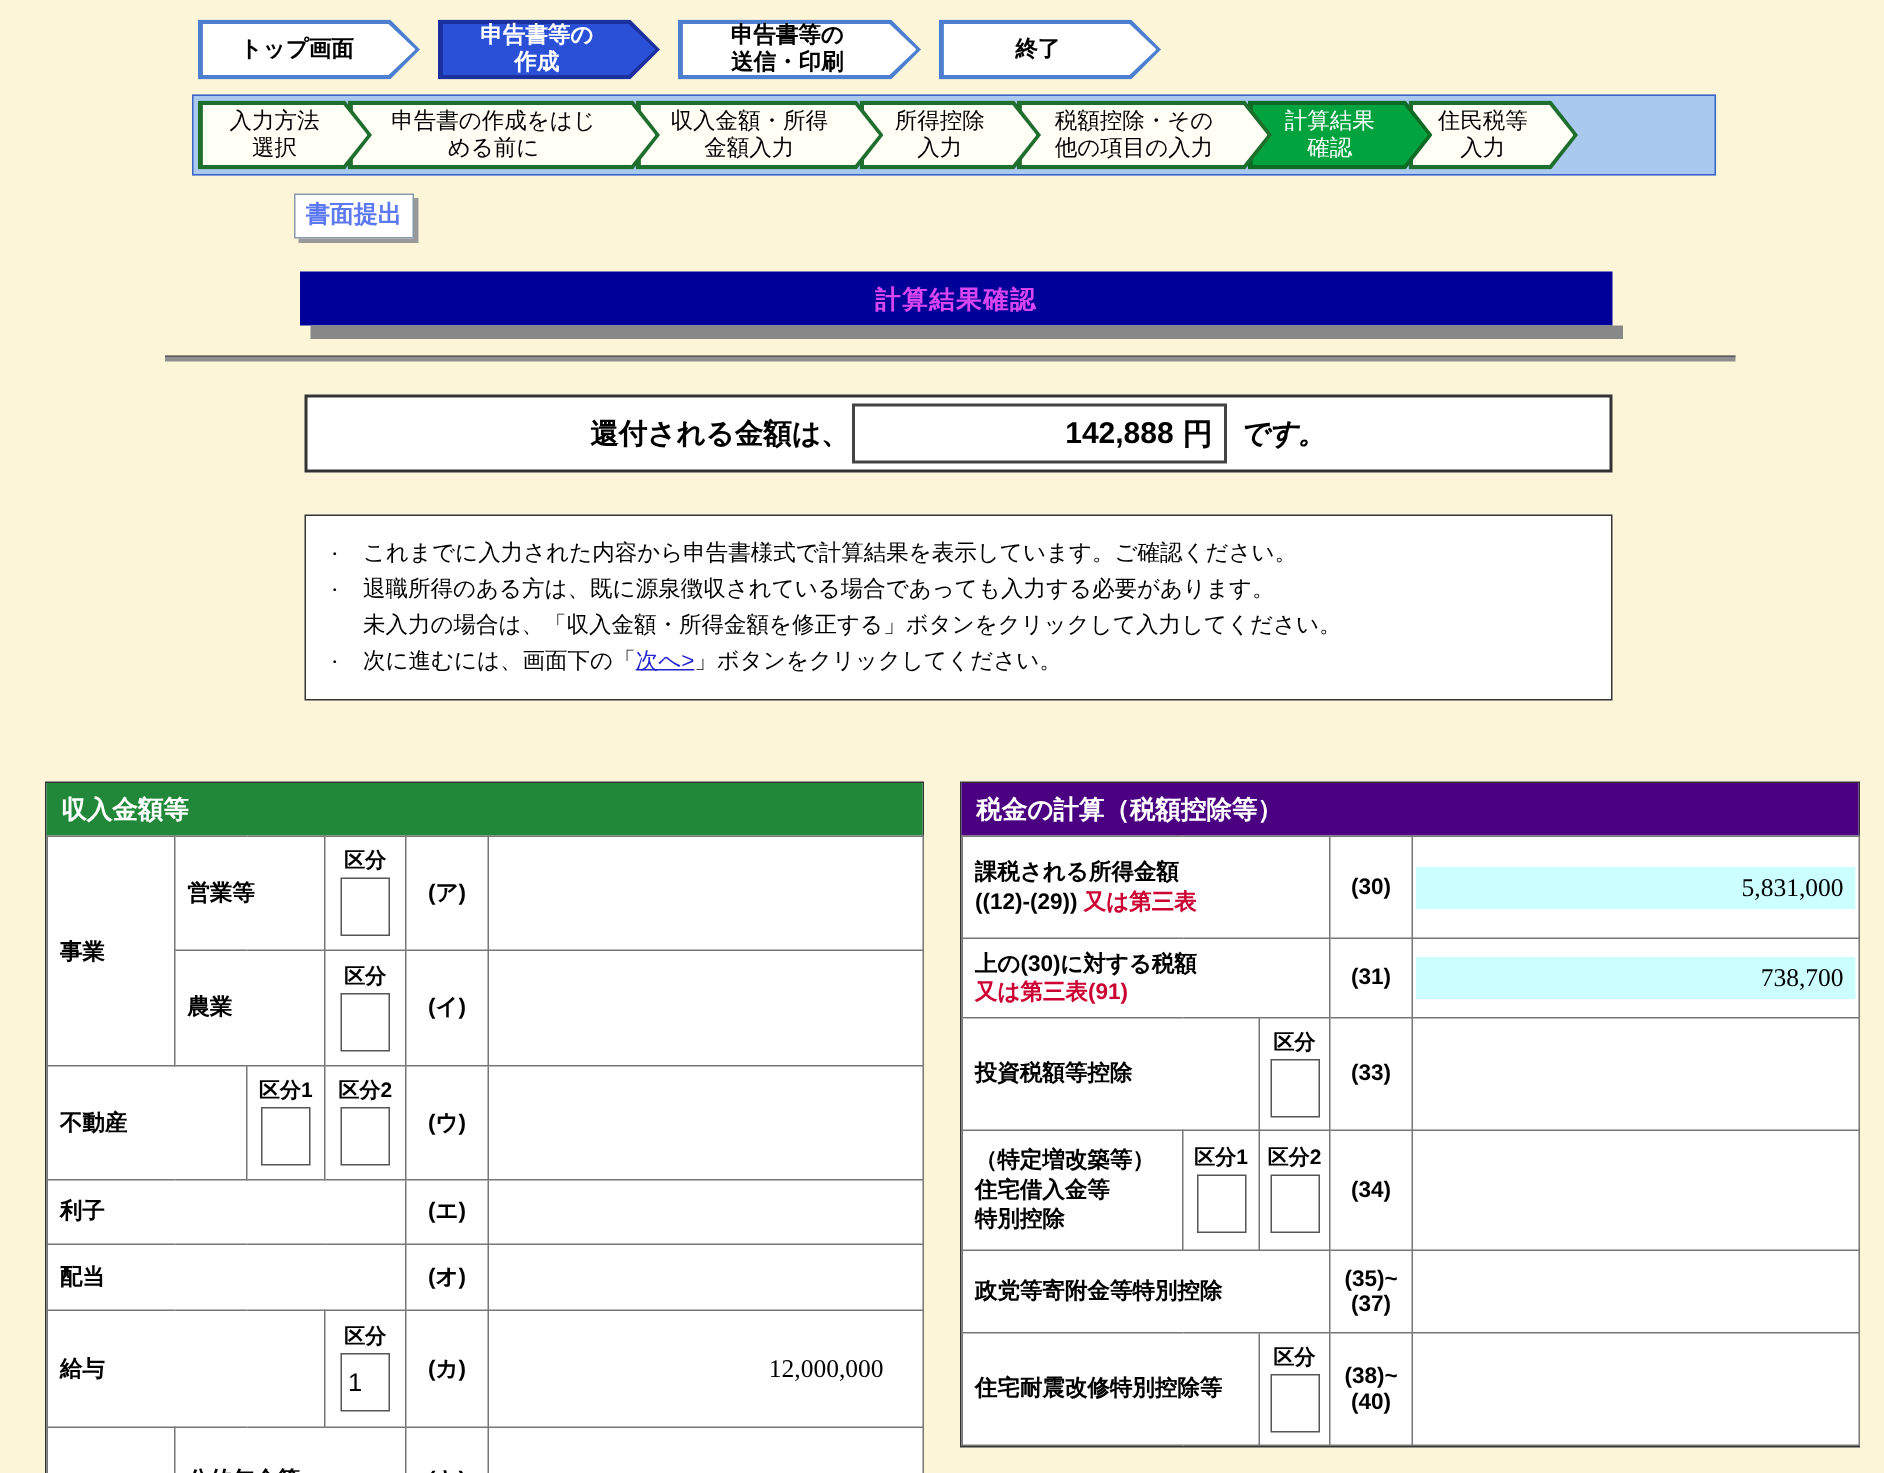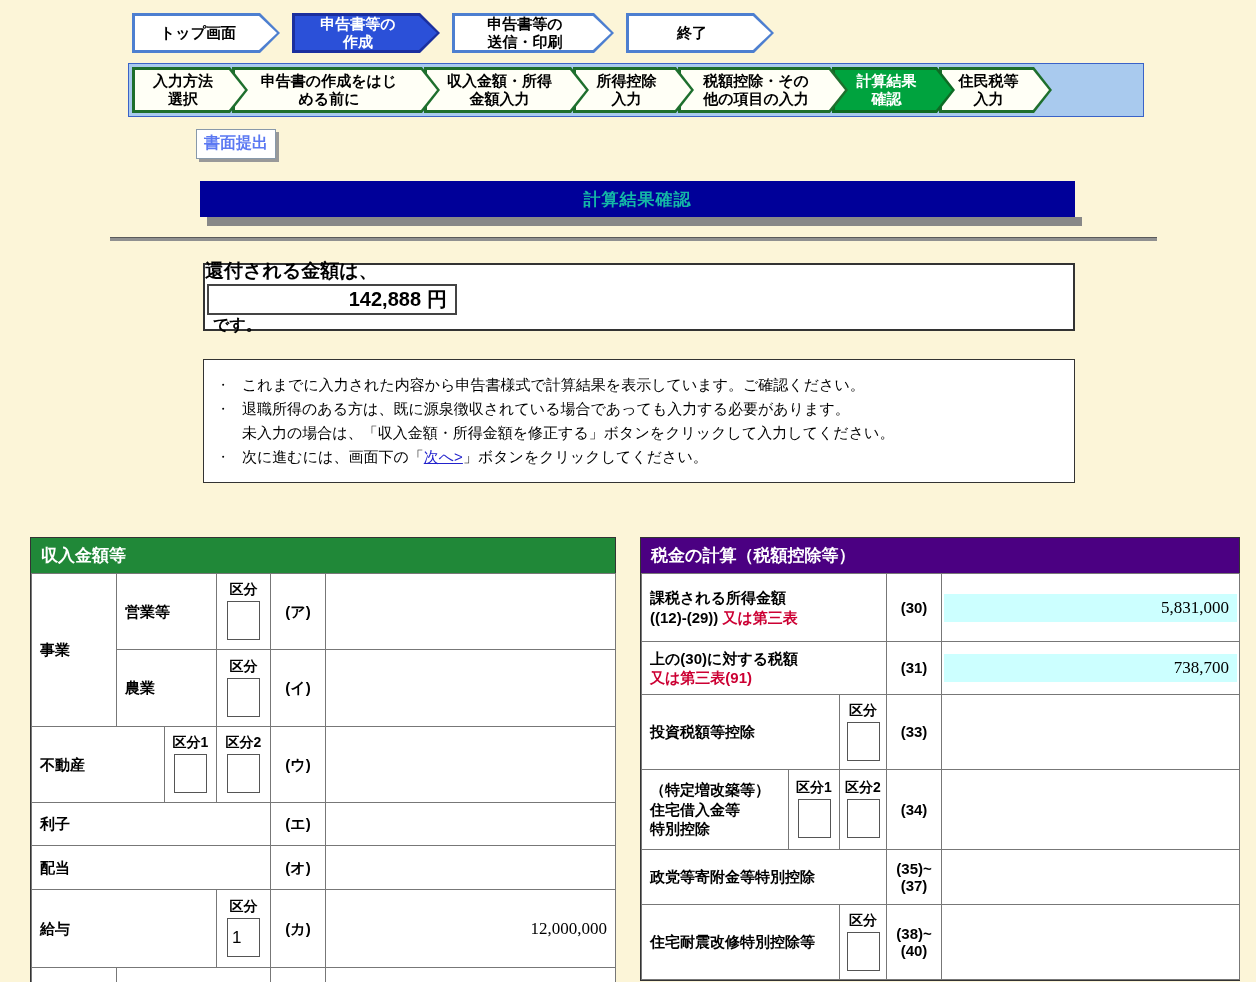--- a/index.html
+++ b/index.html
@@ -47,61 +47,61 @@
     clip-path: polygon(0 0, calc(100% - 18px) 0, 100% 50%, calc(100% - 18px) 100%, 0 100%);
   }
   .step .fill {
     position: absolute; inset: 3px;
     background: #FFFFF6;
     clip-path: polygon(0 0, calc(100% - 16px) 0, 100% 50%, calc(100% - 16px) 100%, 0 100%);
   }
   .step .txt {
     position: absolute; inset: 0; padding-right: 14px;
     display: flex; align-items: center; justify-content: center;
-    font-weight: bold; font-size: 15px; line-height: 1.2; text-align: center;
+    font-weight: normal; font-size: 15px; line-height: 1.2; text-align: center;
   }
   .step.active .shape { background: #0E6B24; }
   .step.active .fill { background: #00A33E; }
   .step.active .txt { color: #FFFFFF; }
 
   
   .badge {
     display: inline-block; margin: 12px 0 0 196px; padding: 3px 7px 4px;
     background: #FFFFFF; border: 1px solid #8899AA;
     box-shadow: 3px 3px 0 #999999;
     color: #5C79F2; font-weight: bold; font-size: 16px;
   }
 
   
   .title-wrap { margin: 22px 0 0 200px; width: 875px; }
   .title-bar {
-    height: 36px; background: #000099; color: #14b8a6;
+    height: 36px; background: #000099; color: #d946ef;
     font-weight: bold; font-size: 17px;
     display: flex; align-items: center; justify-content: center;
     letter-spacing: 1px;
   }
   .title-shadow { height: 9px; width: 875px; margin-left: 7px; background: #888888; }
   .rule {
     margin: 11px 0 0 110px; width: 1047px; height: 4px;
     background: #909090; border-top: 1px solid #5A5A5A;
   }
 
   
   .refund {
-    margin: 22px 0 0 203px; width: 872px; height: 68px;
+    margin: 22px 0 0 203px; width: 872px; height: 52px;
     background: #FFFFFF; border: 2px solid #333333;
-    display: flex; justify-content: center; flex-direction: column;
+    display: flex; align-items: center; justify-content: center;
   }
   .refund .lbl { font-weight: bold; font-size: 19px; }
   .refund .amount-box {
     width: 250px; height: 40px; border: 2px solid #444444; margin-left: 2px;
     display: flex; align-items: center; justify-content: flex-end;
     padding-right: 8px; font-weight: bold; font-size: 20px; gap: 6px;
   }
-  .refund .suffix { font-weight: bold; font-size: 16px; margin-left: 8px; }
+  .refund .suffix { font-weight: bold; font-size: 19px; margin-left: 8px; font-style: italic; }
 
   
   .notes {
     margin: 28px 0 0 203px; width: 872px; min-height: 112px;
     background: #FFFFFF; border: 1px solid #333333;
     padding: 13px 10px 13px 0; font-size: 15px; line-height: 24px;
   }
   .note-line { display: flex; }
   .note-line .marker { width: 38px; text-align: center; flex: 0 0 38px; font-size: 12px; }
   .notes a { color: #2222CC; text-decoration: underline; }
@@ -115,21 +115,21 @@
   }
   .panel-hd.green { background: #208838; }
   .panel-hd.purple { background: #4B0082; }
 
   table.tbl { border-collapse: collapse; table-layout: fixed; }
   table.tbl td { border: 1px solid #777777; vertical-align: middle; background: #FFFFFF; }
   td.cat { font-weight: bold; font-size: 15px; padding-left: 8px; }
   td.lbl { font-weight: bold; font-size: 15px; padding-left: 8px; line-height: 1.3; }
   td.code { font-weight: bold; font-size: 15px; text-align: center; line-height: 1.15; }
   td.val {
-    text-align: right; padding-right: 8px;
+    text-align: right; padding-right: 26px;
     font-family: "Liberation Serif", "DejaVu Serif", serif; font-size: 17px;
   }
   td.kubun { text-align: center; padding: 4px 0; }
   .kubun-lbl { font-weight: bold; font-size: 14px; display: block; }
   .kubun-box {
     width: 33px; height: 39px; border: 1px solid #555555; background: #FFFFFF;
     margin: 2px auto 2px; text-align: left; padding-left: 4px;
     font-size: 17px; line-height: 37px;
   }
   .hl {

